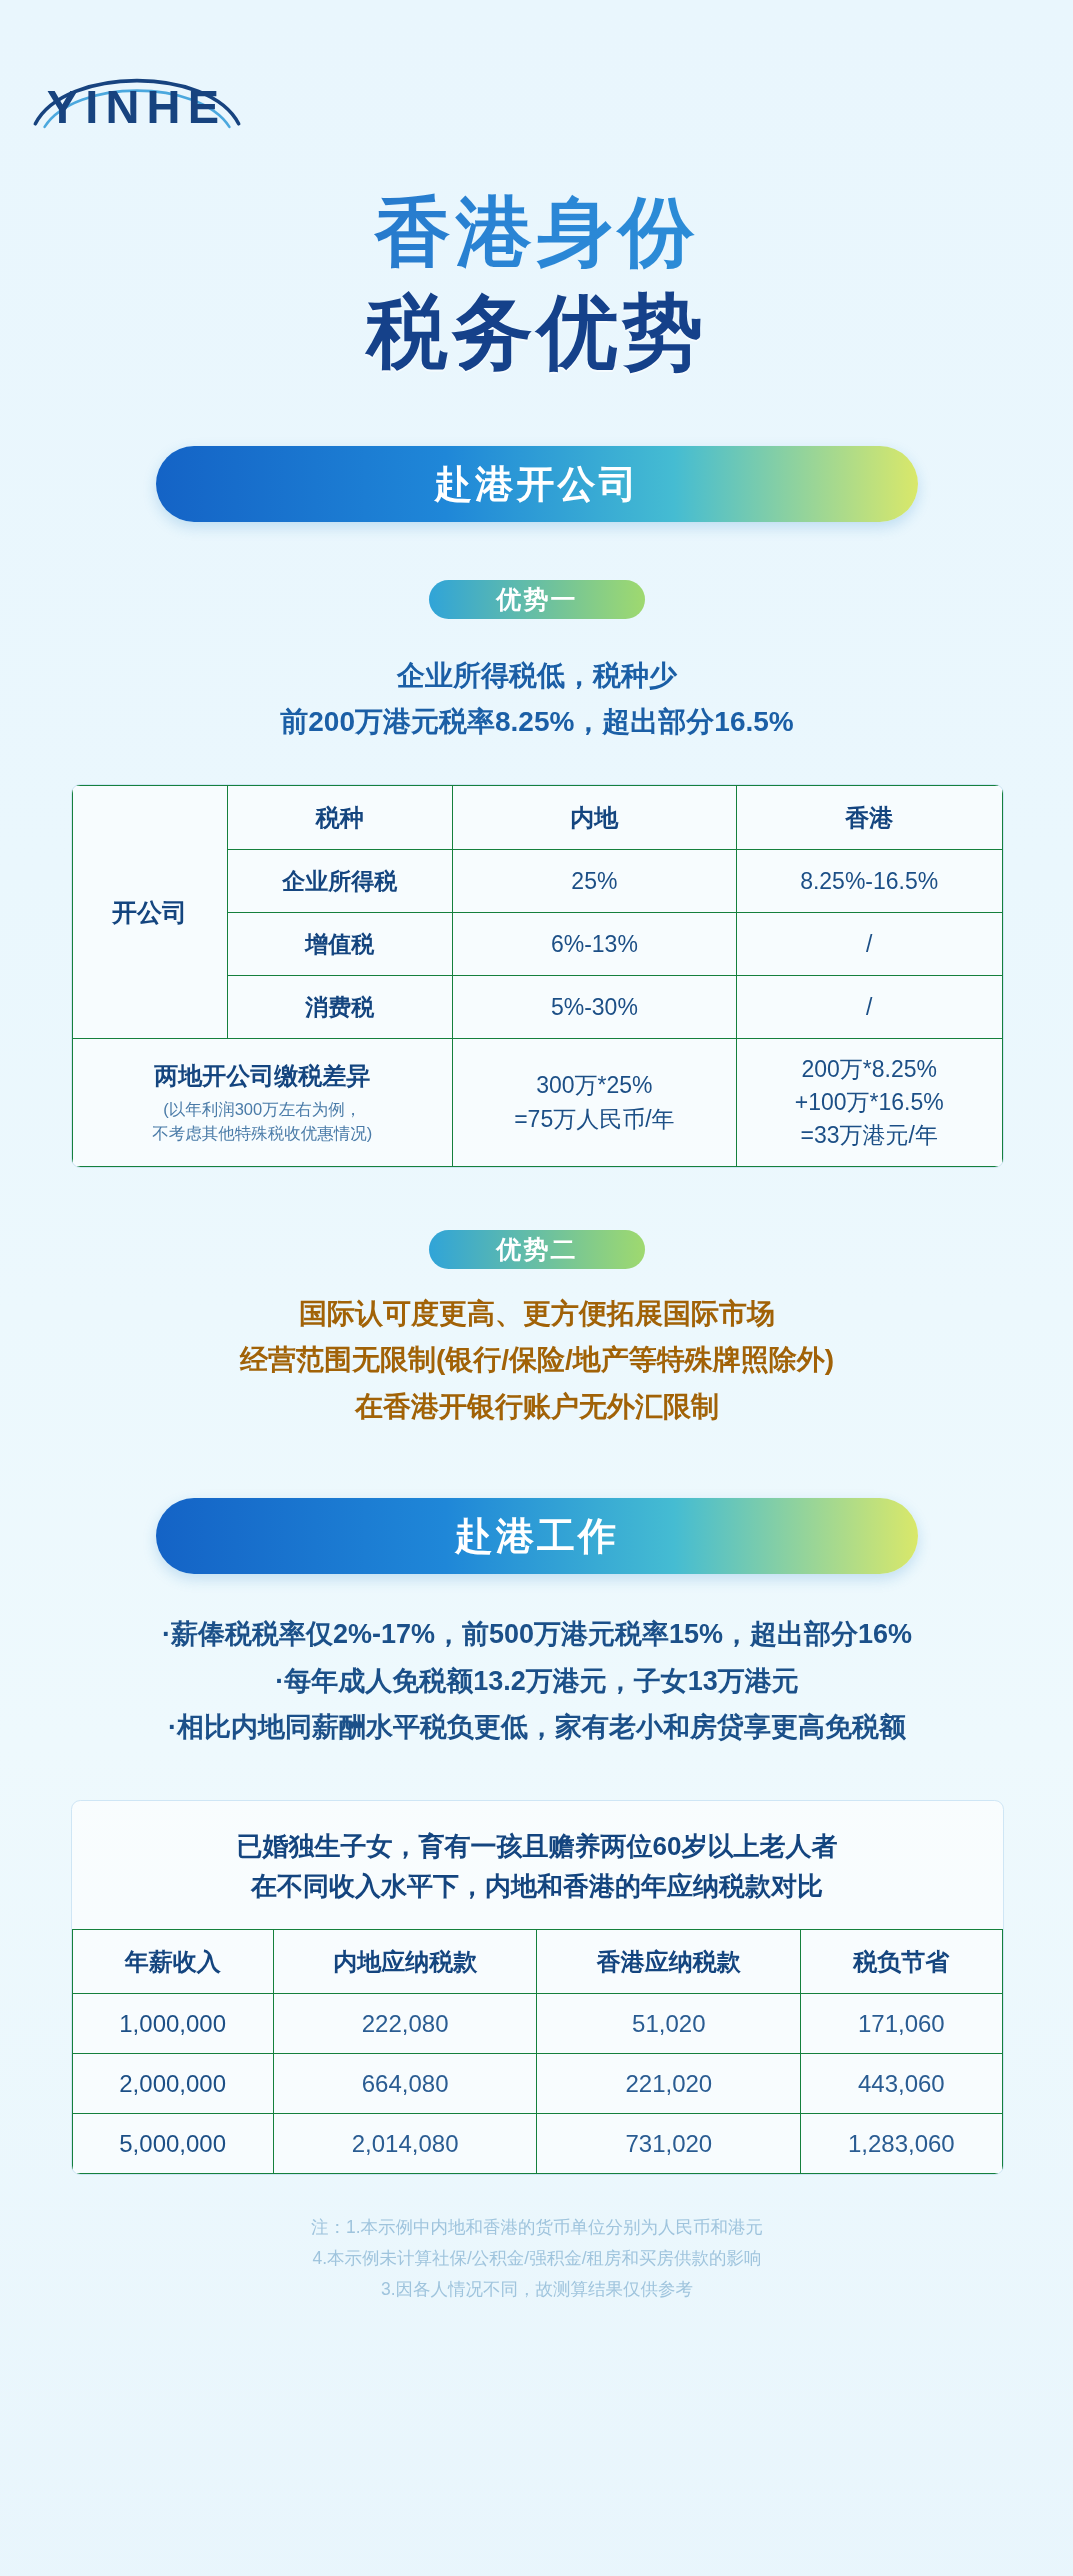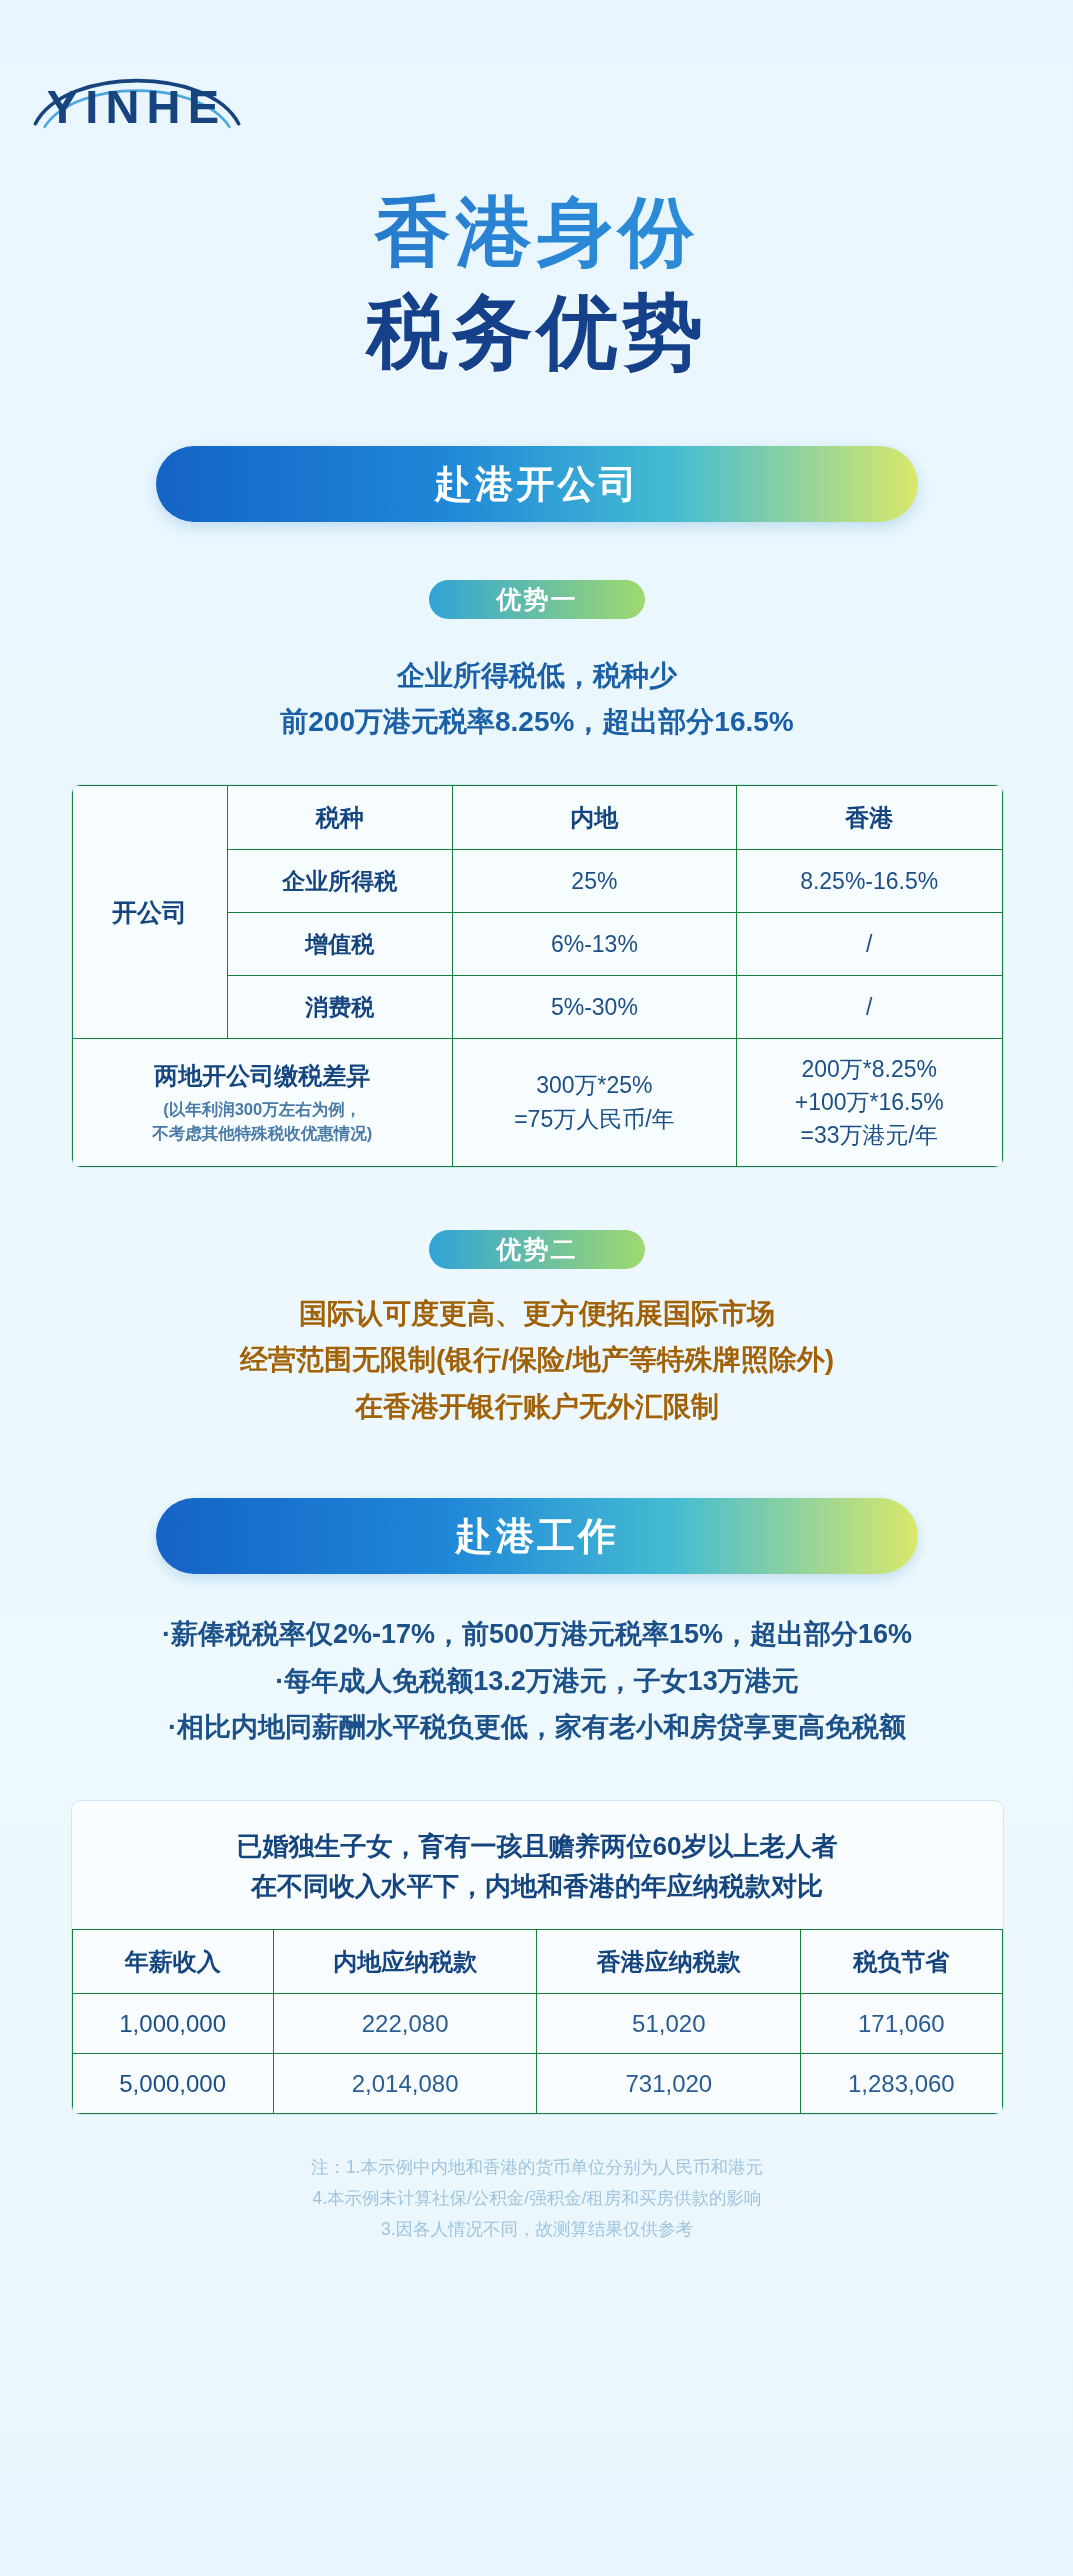--- a/index.html
+++ b/index.html
@@ -158,21 +158,21 @@
     padding: 13.4px 7.2px;
   }
   .diff-label {
     font-weight: 700;
     font-size: 24px;
     color: #14457f;
     line-height: 1.3;
   }
   .diff-note {
     display: block;
-    font-weight: 700;
+    font-weight: 400;
     font-size: 16.5px;
     color: #4a7ba8;
     margin-top: 6.2px;
     line-height: 1.4;
   }
   .diff-cell {
     font-size: 23px;
     line-height: 1.45;
   }
 
@@ -353,20 +353,26 @@
           <th>香港应纳税款</th>
           <th>税负节省</th>
         </tr>
       </thead>
       <tbody>
         <tr>
           <td>1,000,000</td>
           <td>222,080</td>
           <td>51,020</td>
           <td>171,060</td>
+        </tr>
+        <tr>
+          <td>2,000,000</td>
+          <td>664,080</td>
+          <td>221,020</td>
+          <td>443,060</td>
         </tr>
         <tr>
           <td>5,000,000</td>
           <td>2,014,080</td>
           <td>731,020</td>
           <td>1,283,060</td>
         </tr>
       </tbody>
     </table>
   </div>

